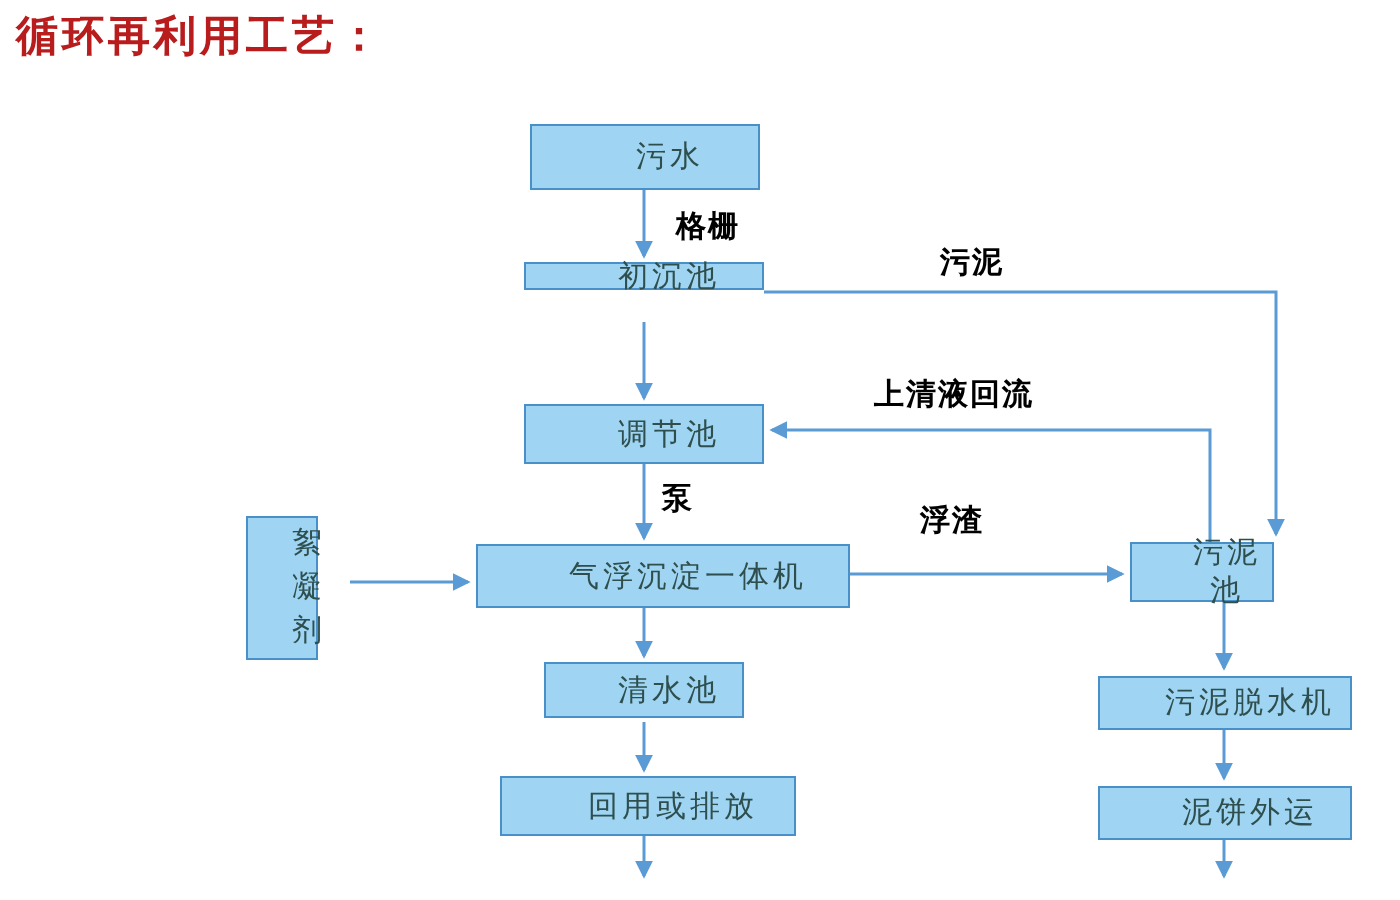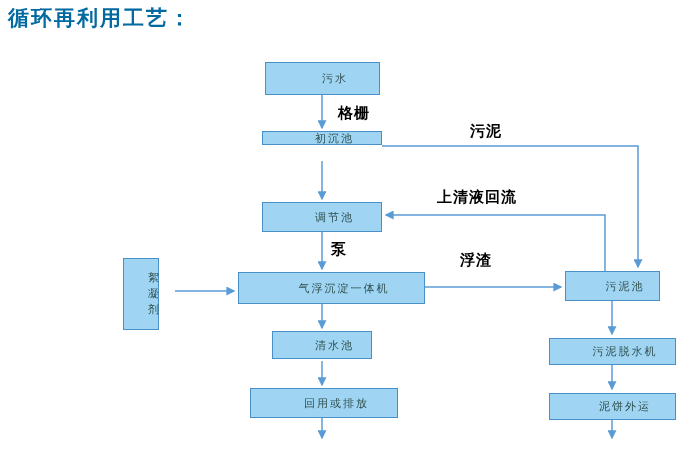--- a/index.html
+++ b/index.html
@@ -3,30 +3,30 @@
 <meta charset="utf-8">
 <style>
   * { margin:0; padding:0; box-sizing:border-box; }
   html,body { background:#fff; }
   body {
     width:700px; height:450px; position:relative; overflow:hidden;
     font-family:"Liberation Sans","DejaVu Sans",sans-serif;
   }
   .title {
     position:absolute; left:8px; top:4px;
-    font-size:21px; font-weight:bold; color:#0369a1; letter-spacing:2px;
+    font-size:21px; font-weight:bold; color:#b91c1c; letter-spacing:2px;
     white-space:nowrap;
   }
   .node {
     position:absolute;
     background:var(--box-fill,#9fd5f2);
     border:1px solid var(--box-border,#4a90c8);
     color:var(--box-text,#2f4f4f);
     display:flex; align-items:center; justify-content:center;
-    font-size:11px; letter-spacing:2px; text-align:center;padding-left:25px;
+    font-size:15px; letter-spacing:2px; text-align:center;padding-left:25px;
   }
   .vtext {
     display:block; width:1.15em; word-break:break-all;
     line-height:1.45; letter-spacing:0; text-align:center;
   }
   .edge-label {
     position:absolute; font-size:15px; font-weight:bold;
     color:var(--label-text,#000); letter-spacing:1px; white-space:nowrap;
   }
   svg.edges { position:absolute; left:0; top:0; }
@@ -70,21 +70,21 @@
   <div class="node" style="left:238px;top:272px;width:187px;height:32px">气浮沉淀一体机</div>
 
   <div class="node" style="left:123px;top:258px;width:36px;height:72px">
     <span class="vtext">絮凝剂</span>
   </div>
 
   <div class="node" style="left:272px;top:331px;width:100px;height:28px">清水池</div>
 
   <div class="node" style="left:250px;top:388px;width:148px;height:30px">回用或排放</div>
 
-  <div class="node" style="left:565px;top:271px;width:95px;height:30px">污泥池</div>
+  <div class="node" style="left:565px;top:271px;width:72px;height:30px">污泥池</div>
 
   <div class="node" style="left:549px;top:338px;width:127px;height:27px">污泥脱水机</div>
 
   <div class="node" style="left:549px;top:393px;width:127px;height:27px">泥饼外运</div>
 
   <div class="edge-label" style="left:338px;top:104px">格栅</div>
 
   <div class="edge-label" style="left:470px;top:122px">污泥</div>
 
   <div class="edge-label" style="left:437px;top:188px">上清液回流</div>

